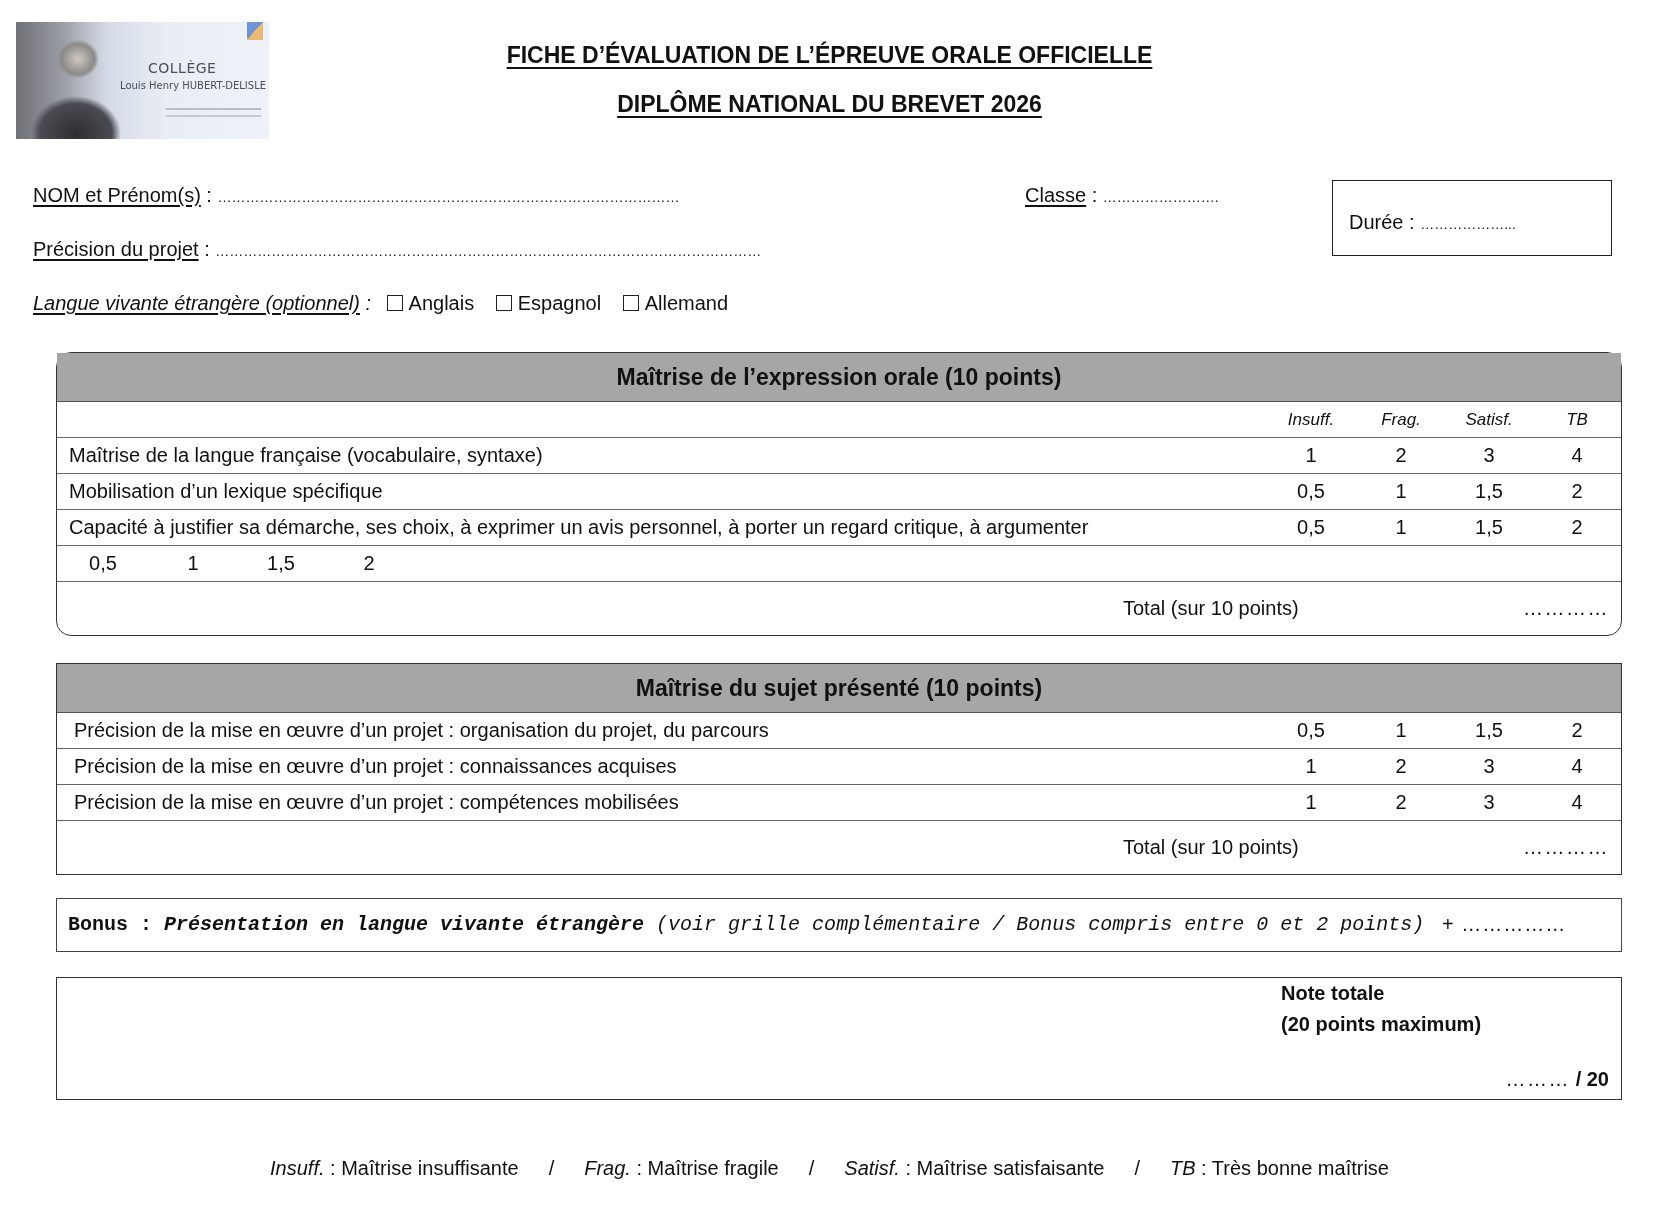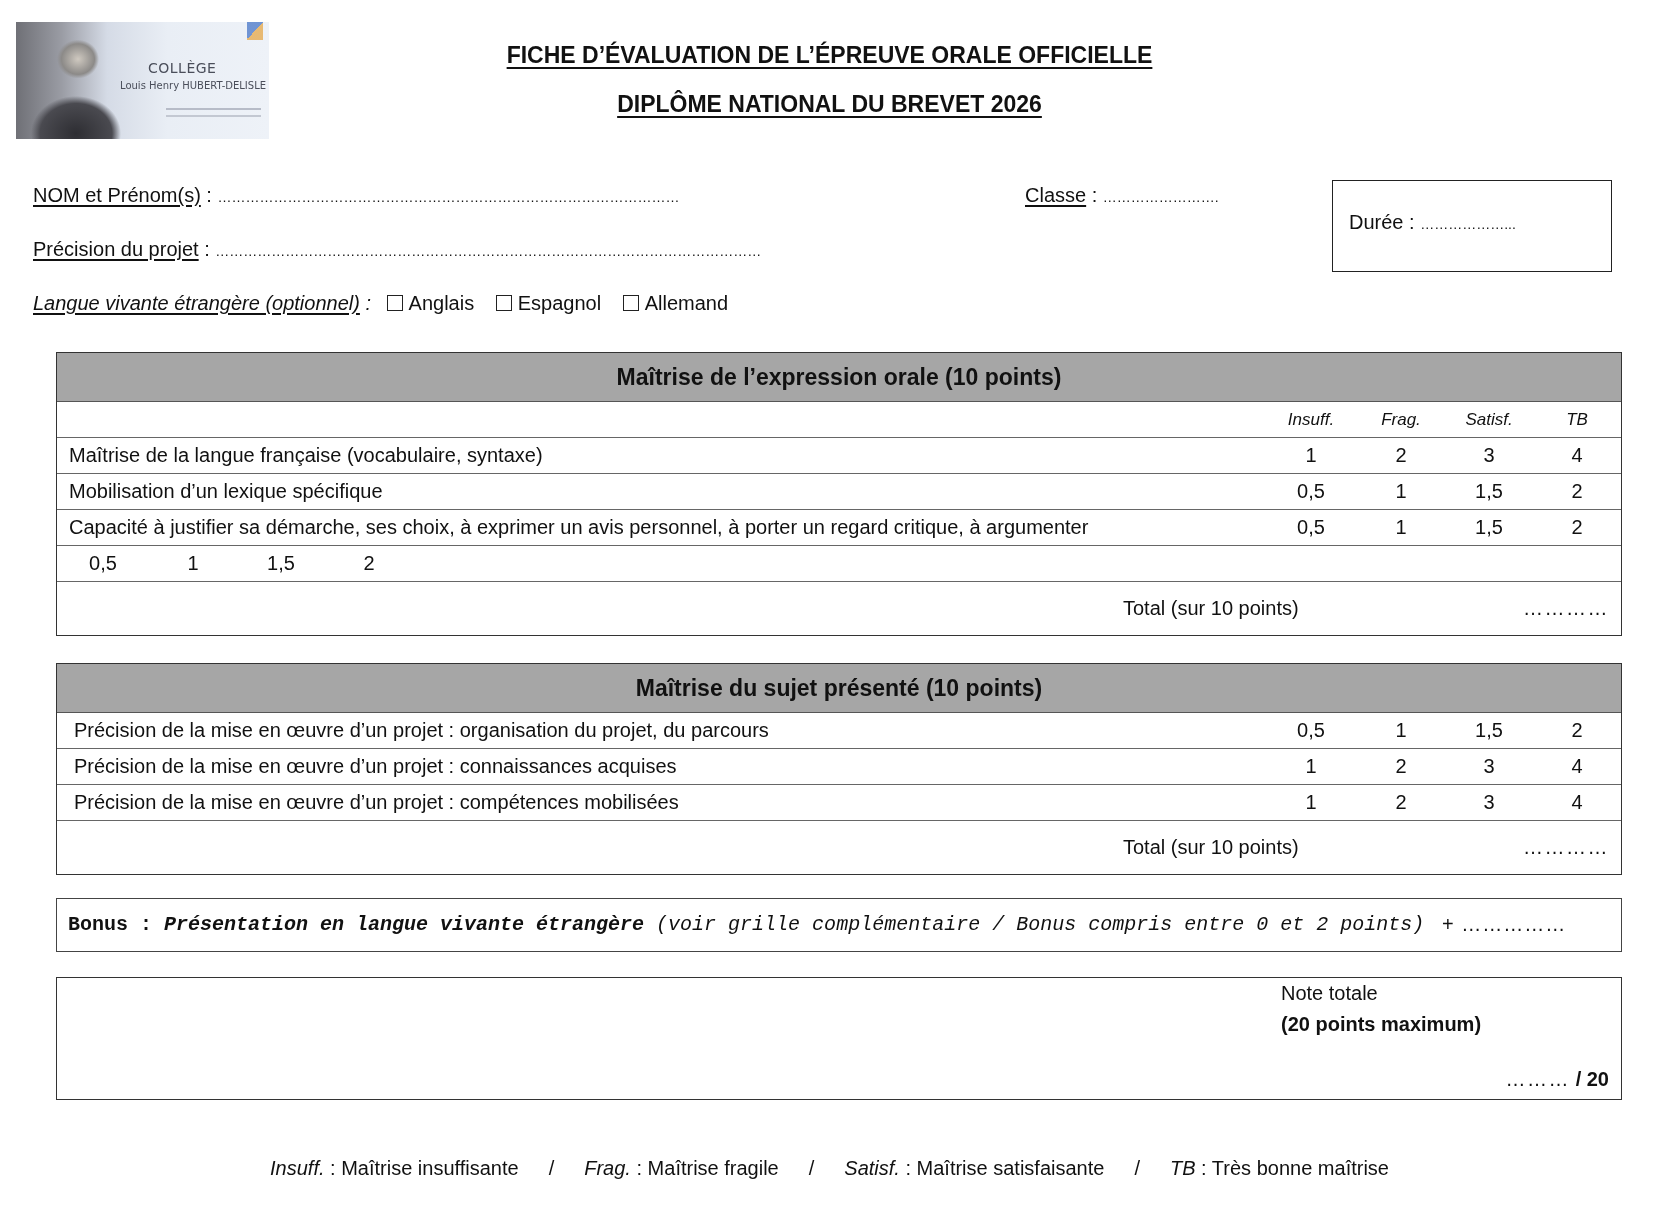--- a/index.html
+++ b/index.html
@@ -31,21 +31,21 @@
   }
   .title span { text-decoration: underline; text-underline-offset: 4px; }
   .t1 { top: 42px; }
   .t2 { top: 91px; }
 
   
   .field { font-size: 20px; white-space: nowrap; }
   .field .lbl { text-decoration: underline; text-underline-offset: 3px; }
   .field .dots { letter-spacing: 0px; font-size: 14px; }
   .duree-box {
-    left: 1332px; top: 180px; width: 280px; height: 92px; border: 1.5px solid #222;
+    left: 1332px; top: 180px; width: 280px; height: 76px; border: 1.5px solid #222;
     box-sizing: border-box;
   }
   .duree-box .field { position: absolute; left: 16px; top: 30px; }
   .langue .lbl { font-style: italic; }
   .chk { display: inline-block; width: 14px; height: 14px; border: 1.3px solid #222; vertical-align: -1px; margin: 0 6px 0 0; }
   .opt { margin-left: 10px; }
 
   
   .grid {
     left: 56px; width: 1566px; border: 1.5px solid #333; box-sizing: border-box;
@@ -68,21 +68,21 @@
   .total-row .td { position: absolute; right: 12px; letter-spacing: 1.5px; }
 
   .bonus { left: 56px; top: 898px; width: 1566px; height: 54px; border: 1.5px solid #444; box-sizing: border-box; font-size: 20px; }
   .bonus .txt { position: absolute; left: 11px; top: 14px; white-space: nowrap; font-family: Liberation Mono, monospace; }
   .bonus .b1 { font-weight: bold; }
   .bonus .b2 { font-weight: bold; font-style: italic; }
   .bonus .b3 { font-style: italic; }
   .bonus .val { position: absolute; left: 1385px; top: 14px; letter-spacing: 1px; }
 
   .note { left: 56px; top: 977px; width: 1566px; height: 123px; border: 1.5px solid #333; box-sizing: border-box; font-size: 20px; }
-  .note .n1 { position: absolute; left: 1224px; top: 4px; font-weight: normal; }
+  .note .n1 { position: absolute; left: 1224px; top: 4px; font-weight: bold; }
   .note .n2 { position: absolute; left: 1224px; top: 35px; font-weight: bold; }
   .note .n3 { position: absolute; right: 12px; top: 90px; }
   .note .n3 .dt { letter-spacing: 1.5px; }
   .note .n3 .sl { font-weight: bold; text-align: center; }
 
   .legend { left: 0; width: 1659px; top: 1157px; text-align: center; font-size: 20px; white-space: pre; }
   .legend i { font-style: italic; }
   .legend .sep { margin: 0 30px; }
 </style>
 </head>
@@ -114,21 +114,21 @@
 <div class="abs field" style="left:33px; top:238px;">
   <span class="lbl">Précision du projet</span><span> : </span><span class="dots">………………………………………………………………………………………………………</span>
 </div>
 <div class="abs field langue" style="left:33px; top:292px;">
   <span class="lbl">Langue vivante étrangère (optionnel)</span><span style="font-style:italic"> : </span>
   <span class="opt"><span class="chk"></span><span>Anglais</span></span>
   <span class="opt" style="margin-left:16px"><span class="chk"></span><span>Espagnol</span></span>
   <span class="opt" style="margin-left:16px"><span class="chk"></span><span>Allemand</span></span>
 </div>
 
-<div class="abs grid" style="top:352px;">
+<div class="abs grid" style="top:352px;border-radius:15px;">
   <div class="head">Maîtrise de l’expression orale (10 points)</div>
   <div class="row colhead">
     <div class="crit"></div>
     <div class="c first">Insuff.</div>
     <div class="c">Frag.</div>
     <div class="c">Satisf.</div>
     <div class="c">TB</div>
   </div>
   <div class="row">
     <div class="crit">Maîtrise de la langue française (vocabulaire, syntaxe)</div>

